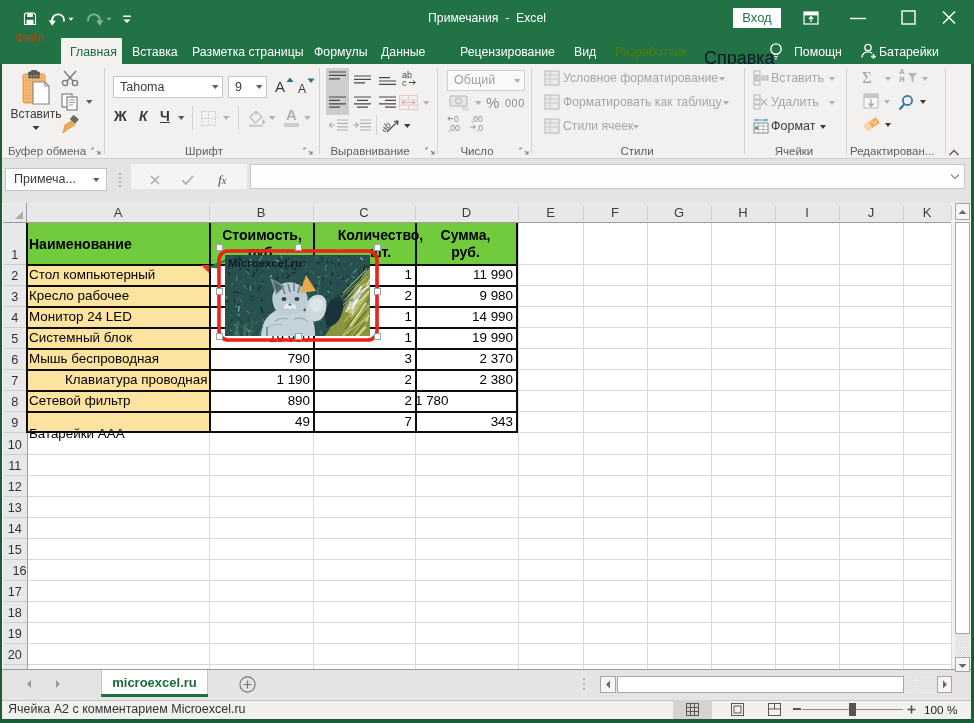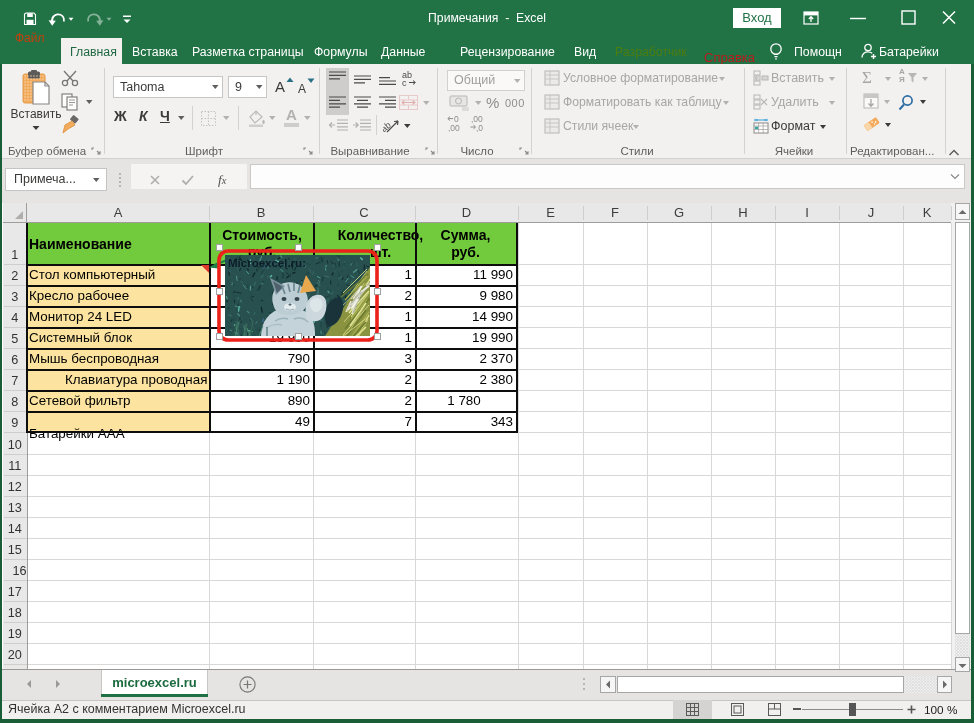--- a/index.html
+++ b/index.html
@@ -40,21 +40,21 @@
 <div class="ab" style="left:61px;top:38px;width:61px;height:26px;background:#f3f1f0;"></div>
 <div class="ab" style="left:15px;top:29px;height:18px;line-height:18px;color:#c2410c;font-size:12px;white-space:nowrap;">Файл</div>
 <div class="ab" style="left:70px;top:43px;height:18px;line-height:18px;color:#1e6941;font-size:12.3px;white-space:nowrap;">Главная</div>
 <div class="ab" style="left:132px;top:43px;height:18px;line-height:18px;color:#fff;font-size:12.3px;white-space:nowrap;">Вставка</div>
 <div class="ab" style="left:192px;top:43px;height:18px;line-height:18px;color:#fff;font-size:12.3px;white-space:nowrap;">Разметка страницы</div>
 <div class="ab" style="left:314px;top:43px;height:18px;line-height:18px;color:#fff;font-size:12.3px;white-space:nowrap;">Формулы</div>
 <div class="ab" style="left:381px;top:43px;height:18px;line-height:18px;color:#fff;font-size:12.3px;white-space:nowrap;">Данные</div>
 <div class="ab" style="left:460px;top:43px;height:18px;line-height:18px;color:#fff;font-size:12.3px;white-space:nowrap;text-align:center;">Рецензирование</div>
 <div class="ab" style="left:574px;top:43px;height:18px;line-height:18px;color:#fff;font-size:12.3px;white-space:nowrap;">Вид</div>
 <div class="ab" style="left:615px;top:43px;height:18px;line-height:18px;color:#4d7c0f;font-size:12.3px;white-space:nowrap;">Разработчик</div>
-<div class="ab" style="left:704px;top:49px;height:18px;line-height:18px;color:#b91c1c;font-size:13px;white-space:nowrap;">Справка</div>
+<div class="ab" style="left:704px;top:49px;height:18px;line-height:18px;color:#0f172a;font-size:18px;white-space:nowrap;">Справка</div>
 <svg class="ab" style="left:768px;top:41px" width="16" height="20" viewBox="0 0 16 20">
 <circle cx="8" cy="8" r="5.2" fill="none" stroke="#fff" stroke-width="1.3"></circle>
 <path d="M6 13.5 L10 13.5 M6.5 15.7 L9.5 15.7 M7.2 17.8 L8.8 17.8" stroke="#fff" stroke-width="1.2"></path>
 </svg>
 <div class="ab" style="left:794px;top:43px;height:18px;line-height:18px;color:#fff;font-size:12.3px;">Помощн</div>
 <svg class="ab" style="left:860px;top:42px" width="18" height="19" viewBox="0 0 18 19">
 <circle cx="8" cy="5.5" r="3.2" fill="none" stroke="#fff" stroke-width="1.3"></circle>
 <path d="M2 15.5 C2 11.5 5 9.8 8 9.8 C9.5 9.8 11 10.2 12.2 11.2" fill="none" stroke="#fff" stroke-width="1.3"></path>
 <path d="M13.5 12 L13.5 17 M11 14.5 L16 14.5" stroke="#fff" stroke-width="1.4"></path>
 </svg>
@@ -599,21 +599,21 @@
 <div class="ab" style="left:211px;top:348.2px;width:99px;height:21.100000000000023px;font-size:13.4px;color:#000;line-height:21.100000000000023px;text-align:right;">790</div>
 <div class="ab" style="left:313px;top:348.2px;width:99px;height:21.100000000000023px;font-size:13.4px;color:#000;line-height:21.100000000000023px;text-align:right;">3</div>
 <div class="ab" style="left:415px;top:348.2px;width:98px;height:21.100000000000023px;font-size:13.4px;color:#000;line-height:21.100000000000023px;text-align:right;">2 370</div>
 <div class="ab" style="left:29px;top:369.3px;width:178px;height:21.0px;font-size:13.4px;color:#000;line-height:21.0px;white-space:nowrap;overflow:hidden;padding-left:36px;">Клавиатура проводная</div>
 <div class="ab" style="left:211px;top:369.3px;width:99px;height:21.0px;font-size:13.4px;color:#000;line-height:21.0px;text-align:right;">1 190</div>
 <div class="ab" style="left:313px;top:369.3px;width:99px;height:21.0px;font-size:13.4px;color:#000;line-height:21.0px;text-align:right;">2</div>
 <div class="ab" style="left:415px;top:369.3px;width:98px;height:21.0px;font-size:13.4px;color:#000;line-height:21.0px;text-align:right;">2 380</div>
 <div class="ab" style="left:29px;top:390.3px;width:178px;height:21.099999999999966px;font-size:13.4px;color:#000;line-height:21.099999999999966px;white-space:nowrap;overflow:hidden;">Сетевой фильтр</div>
 <div class="ab" style="left:211px;top:390.3px;width:99px;height:21.099999999999966px;font-size:13.4px;color:#000;line-height:21.099999999999966px;text-align:right;">890</div>
 <div class="ab" style="left:313px;top:390.3px;width:99px;height:21.099999999999966px;font-size:13.4px;color:#000;line-height:21.099999999999966px;text-align:right;">2</div>
-<div class="ab" style="left:415px;top:390.3px;width:98px;height:30px;font-size:13.4px;color:#000;line-height:21.099999999999966px;text-align:center;">1 780</div>
+<div class="ab" style="left:415px;top:390.3px;width:98px;height:30px;font-size:13.4px;color:#000;line-height:21.099999999999966px;text-align:left;">1 780</div>
 <div class="ab" style="left:29px;top:411.4px;width:178px;height:21.0px;font-size:13.4px;color:#000;line-height:21.0px;white-space:nowrap;overflow:hidden;margin-top:12px;">Батарейки ААА</div>
 <div class="ab" style="left:211px;top:411.4px;width:99px;height:21.0px;font-size:13.4px;color:#000;line-height:21.0px;text-align:right;">49</div>
 <div class="ab" style="left:313px;top:411.4px;width:99px;height:21.0px;font-size:13.4px;color:#000;line-height:21.0px;text-align:right;">7</div>
 <div class="ab" style="left:415px;top:411.4px;width:98px;height:21.0px;font-size:13.4px;color:#000;line-height:21.0px;text-align:right;">343</div>
 <div class="ab" style="left:26px;top:264px;width:492px;height:2px;background:#0d0d0d;"></div>
 <div class="ab" style="left:26px;top:285px;width:492px;height:2px;background:#0d0d0d;"></div>
 <div class="ab" style="left:26px;top:306px;width:492px;height:2px;background:#0d0d0d;"></div>
 <div class="ab" style="left:26px;top:327px;width:492px;height:2px;background:#0d0d0d;"></div>
 <div class="ab" style="left:26px;top:348px;width:492px;height:2px;background:#0d0d0d;"></div>
 <div class="ab" style="left:26px;top:369px;width:492px;height:2px;background:#0d0d0d;"></div>

